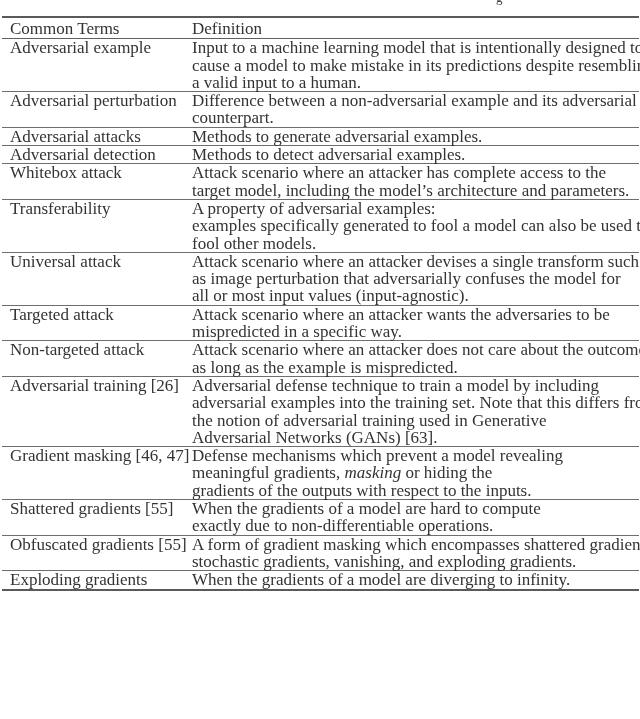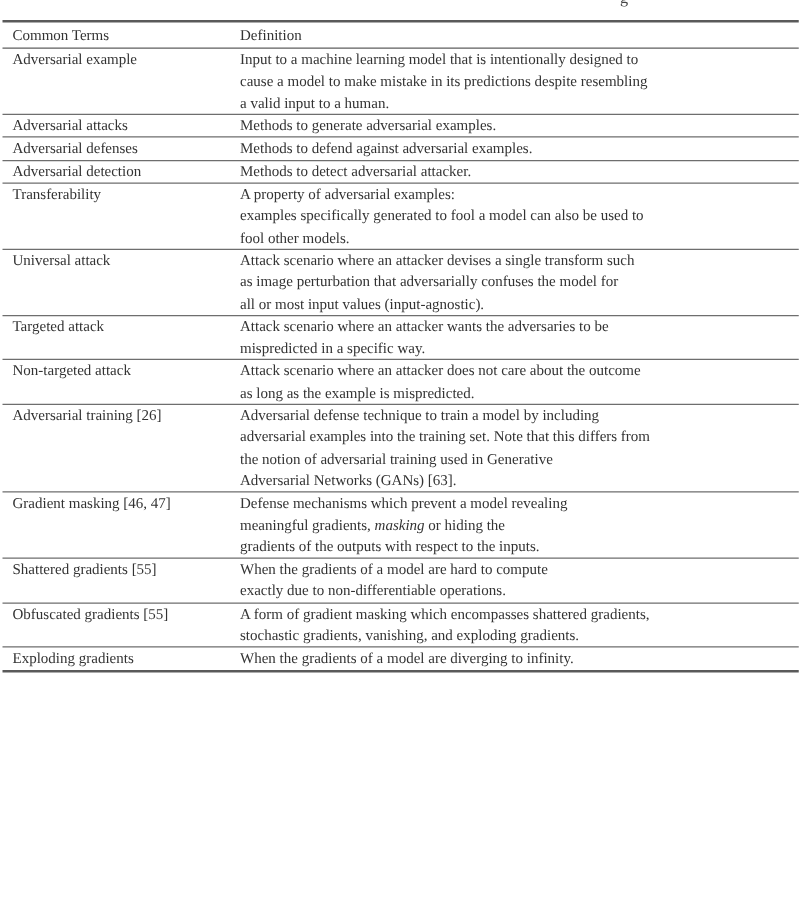--- a/index.html
+++ b/index.html
@@ -27,21 +27,21 @@
     table-layout: fixed;
     width: 637px;
     margin: 16px 0 0 2px;
     border-top: 2px solid #5a5a5a;
     border-bottom: 2.5px solid #5a5a5a;
   }
   td, th {
     vertical-align: top;
     text-align: left;
     font-weight: normal;
-    font-size: 12px;
+    font-size: 17px;
     line-height: 17.3px;
     padding: 0;
   }
   thead tr {
     border-bottom: 1px solid #5f5f5f;
   }
   tbody tr {
     border-top: 1px solid #6e6e6e;
   }
   tbody tr:first-child {
@@ -79,30 +79,36 @@
     </tr>
   </thead>
   <tbody>
     <tr>
       <td class="term">Adversarial example</td>
       <td class="def">Input to a machine learning model that is intentionally designed to
 cause a model to make mistake in its predictions despite resembling
 a valid input to a human.</td>
     </tr>
     <tr>
+      <td class="term">Adversarial perturbation</td>
+      <td class="def">Difference between a non-adversarial example and its adversarial
+counterpart.</td>
+    </tr>
+    <tr>
       <td class="term">Adversarial attacks</td>
       <td class="def">Methods to generate adversarial examples.</td>
     </tr>
     <tr>
-      <td class="term">Adversarial defenses</td>
-      <td class="def">Methods to defend against adversarial examples.</td>
+      <td class="term">Adversarial detection</td>
+      <td class="def">Methods to detect adversarial examples.</td>
     </tr>
     <tr>
-      <td class="term">Adversarial detection</td>
-      <td class="def">Methods to detect adversarial attacker.</td>
+      <td class="term">Whitebox attack</td>
+      <td class="def">Attack scenario where an attacker has complete access to the
+target model, including the model’s architecture and parameters.</td>
     </tr>
     <tr>
       <td class="term">Transferability</td>
       <td class="def">A property of adversarial examples:
 examples specifically generated to fool a model can also be used to
 fool other models.</td>
     </tr>
     <tr>
       <td class="term">Universal attack</td>
       <td class="def">Attack scenario where an attacker devises a single transform such

